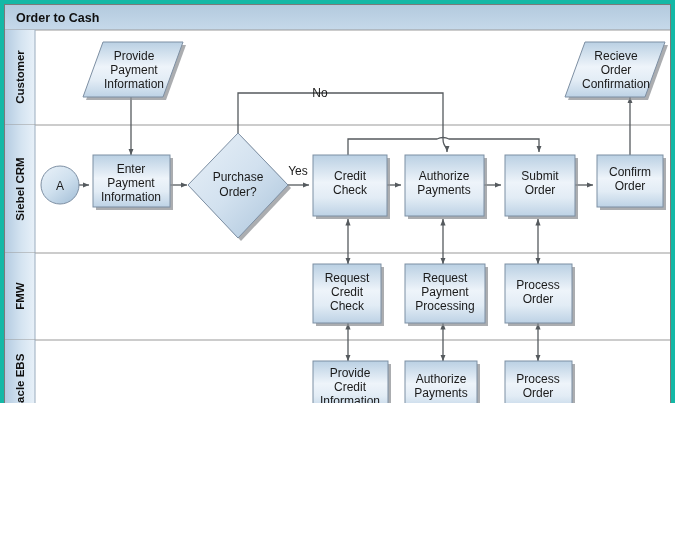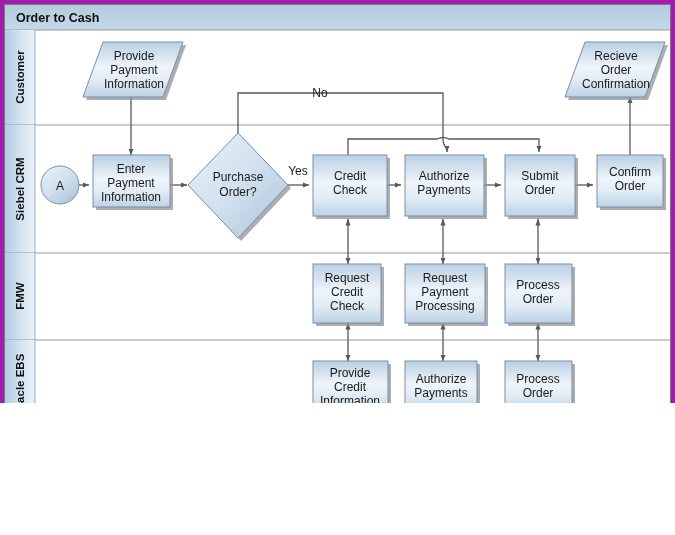--- a/index.html
+++ b/index.html
@@ -9,21 +9,21 @@
     background: #ffffff;
   }
   body {
     font-family: "Liberation Sans", sans-serif;
     -webkit-font-smoothing: antialiased;
   }
   #diagram-root {
     position: relative;
     width: 675px;
     height: 403px;
-    background: #a21caf;
+    background: #14b8a6;
     overflow: hidden;
   }
   svg.canvas {
     display: block;
     width: 675px;
     height: 535px;
   }
   text {
     font-family: "Liberation Sans", sans-serif;
     fill: #1a1a1a;

